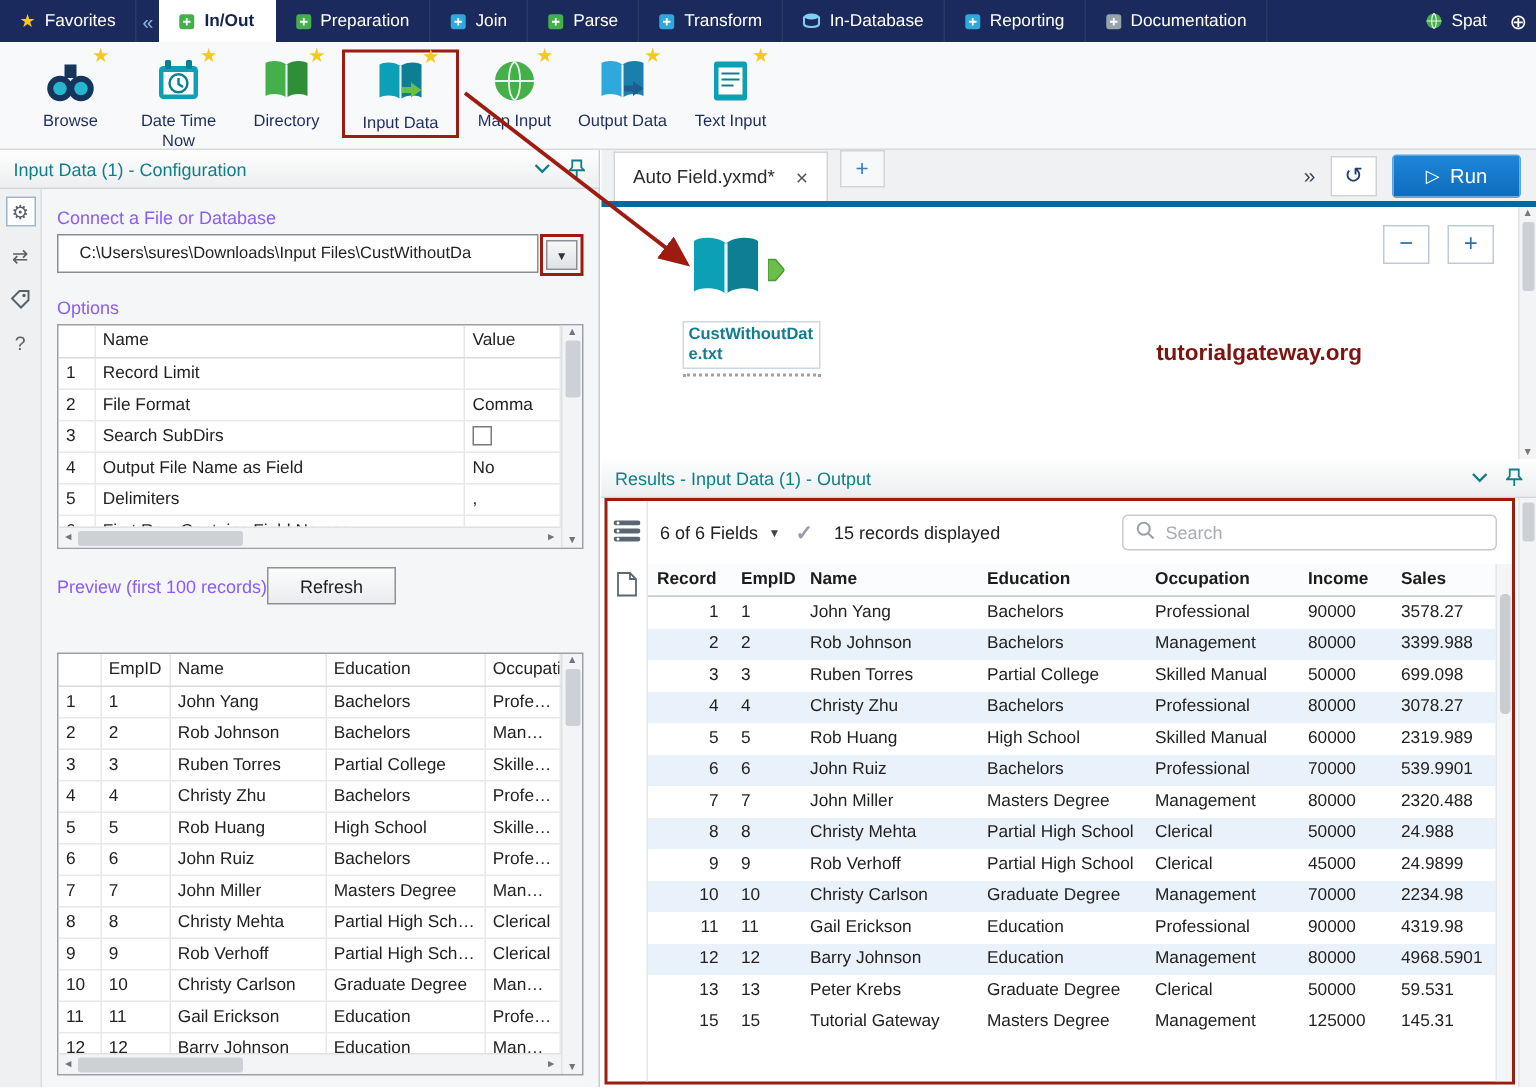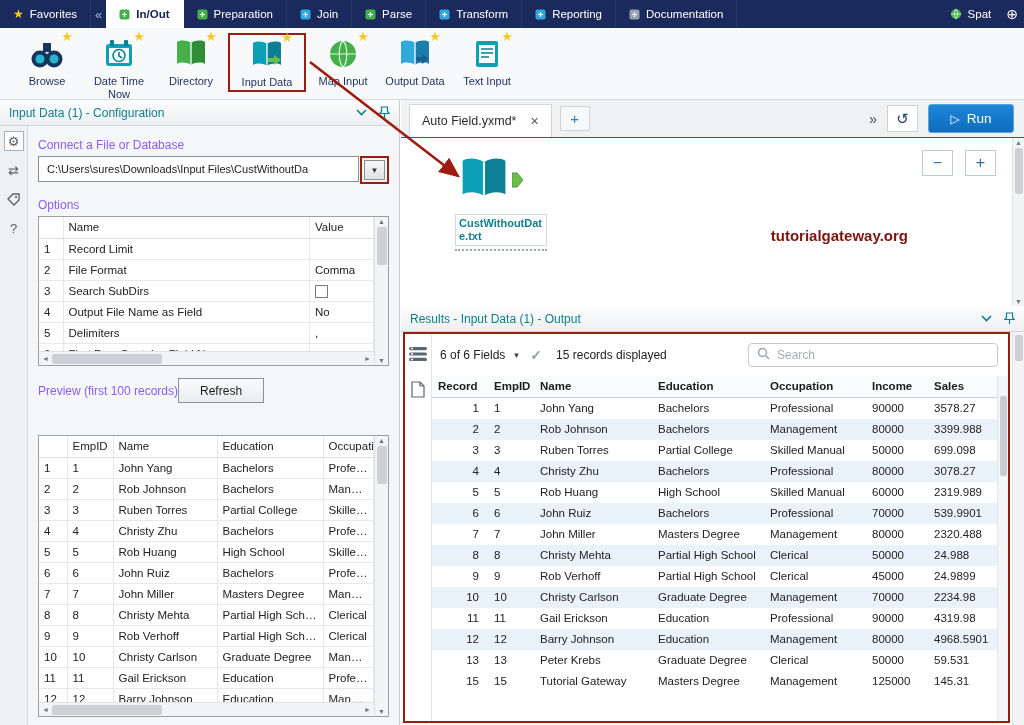--- a/index.html
+++ b/index.html
@@ -32,41 +32,41 @@
 
   
   .config{position:absolute;top:100px;left:0;width:400px;height:625px;background:#f5f6f7;border-right:1px solid #c9ccd0}
   .cbody{display:flex;height:599px}
   .strip{width:28px;background:#eef0f2;border-right:1px solid #dadde0;display:flex;flex-direction:column;align-items:center;padding-top:5px;gap:9px;color:#5a6068}
   .sicon{width:20px;height:20px;display:flex;align-items:center;justify-content:center;font-size:13px}
   .sicon.sel{background:#fff;border:1px solid #9fb4c8}
   .ccontent{flex:1;padding:12px 10px 0 10px;min-width:0}
   .slabel{font-size:12px;color:#8b5cf6;margin-bottom:4px}
   .frow{display:flex;align-items:stretch;margin-bottom:14px}
-  .finput{flex:1;height:26px;border:1px solid #898e93;font-size:11px;padding:0 8px;color:#222;min-width:0;font-family:inherit;background:#fff}
+  .finput{flex:1;height:26px;border:1px solid #898e93;font-size:11px;padding:0 14px;color:#222;min-width:0;font-family:inherit;background:#fff}
   .ddwrap{border:2px solid #9e1b10;padding:2px;display:flex;align-items:center;margin-left:1px}
   .ddbtn{width:21px;height:20px;border:1px solid #898e93;background:linear-gradient(#f7f7f7,#dfe2e5);display:flex;align-items:center;justify-content:center;font-size:8px;color:#333}
   .optbox{border:1px solid #9aa0a6;background:#fff;height:150px;position:relative;overflow:hidden;margin-bottom:12px}
   .gridtbl{width:calc(100% - 14px);border-collapse:collapse;table-layout:fixed;font-size:11.5px}
   .gridtbl th{font-weight:normal;text-align:left;padding:2px 5px;height:21px;line-height:16px;border-bottom:1px solid #d7dadd;border-right:1px solid #e6e8ea;white-space:nowrap;overflow:hidden}
   .gridtbl td{padding:2px 5px;height:21px;line-height:16px;border-bottom:1px solid #e6e8ea;border-right:1px solid #e6e8ea;white-space:nowrap;overflow:hidden;text-overflow:ellipsis}
   .cbx{display:inline-block;width:13px;height:13px;border:1px solid #767b80;background:#fff;vertical-align:middle}
   .vs{position:absolute;top:0;right:0;bottom:0;width:14px;background:#f3f4f5;border-left:1px solid #dfe2e5;display:flex;flex-direction:column;align-items:center;padding:1px 0;color:#70767c;font-size:7px}
   .vthumb{width:10px;height:38px;background:#cdd1d5;border-radius:2px;margin-top:2px}
   .vs .dn{margin-top:auto}
   .hs{position:absolute;left:0;right:14px;bottom:0;height:14px;background:#f3f4f5;border-top:1px solid #dfe2e5;display:flex;align-items:center;padding:0 3px;color:#70767c;font-size:7px}
   .hthumb{height:10px;width:110px;background:#cdd1d5;border-radius:2px;margin:0 3px}
   .hs .flexsp{flex:1}
   .pvhead{display:flex;align-items:center;margin-bottom:32px}
   .refresh{width:86px;height:25px;border:1px solid #8d9297;background:linear-gradient(#fcfcfc,#e9ebee);font-size:12px;color:#1c1c1c;font-family:inherit}
   .prevbox{border:1px solid #9aa0a6;background:#fff;height:282px;position:relative;overflow:hidden}
 
   
   .main{position:absolute;left:401px;top:100px;right:0;bottom:0;background:#fff}
-  .tabbar{height:38px;background:#eff1f3;border-bottom:1px solid #0369a1;display:flex;align-items:center;padding:0 10px 0 8px}
+  .tabbar{height:38px;background:#eff1f3;border-bottom:4px solid #0369a1;display:flex;padding:0 10px 0 8px}
   .doctab{align-self:flex-end;height:33px;background:#fff;border:1px solid #d2d5d8;border-bottom:none;display:flex;align-items:center;gap:14px;padding:0 12px;font-size:12.5px;color:#2b2b2b}
   .doctab .close{font-size:14px;color:#555}
   .plusbtn{width:30px;height:25px;margin-left:8px;background:#f7f8f9;border:1px solid #d2d5d8;color:#3a7abf;font-size:15px;display:flex;align-items:center;justify-content:center}
   .tright{margin-left:auto;display:flex;align-items:center;gap:10px}
   .ovf{color:#3d4757;font-size:14px}
   .histbtn{width:31px;height:27px;border:1px solid #cfd3d7;background:#fff;display:flex;align-items:center;justify-content:center;font-size:15px;color:#23406b}
   .runbtn{width:86px;height:29px;border:1px solid #5aa4e0;border-radius:3px;background:linear-gradient(#1e86d9,#0e6cbd);color:#fff;display:flex;align-items:center;justify-content:center;gap:7px;font-size:13.5px}
   .runbtn .rg{font-size:12px}
 
   .canvas{position:absolute;top:38px;left:0;right:12px;height:168px;background:#fff;overflow:hidden}
@@ -158,20 +158,29 @@
         <span data-name="ribbon-tab-label">Parse</span>
       </div>
       <div class="rtab" data-name="ribbon-tab-transform">
         <span data-name="transform-icon" style="display:flex;align-items:center">
           <svg width="11" height="11" viewBox="0 0 11 11">
             <rect x="0.5" y="0.5" width="10" height="10" rx="2" fill="#2fa8dc"></rect>
             <path d="M3 5.5h5M5.5 3v5" stroke="#fff" stroke-width="1.2"></path>
           </svg>
         </span>
         <span data-name="ribbon-tab-label">Transform</span>
+      </div>
+      <div class="rtab" data-name="ribbon-tab-in-database">
+        <span data-name="indatabase-icon" style="display:flex;align-items:center">
+          <svg width="12" height="12" viewBox="0 0 12 12">
+            <ellipse cx="6" cy="3" rx="5" ry="2" fill="#7fd0f0"></ellipse>
+            <path d="M1 3v5c0 1.1 2.2 2 5 2s5-.9 5-2V3" fill="none" stroke="#7fd0f0" stroke-width="1.4"></path>
+          </svg>
+        </span>
+        <span data-name="ribbon-tab-label">In-Database</span>
       </div>
       <div class="rtab" data-name="ribbon-tab-reporting">
         <span data-name="reporting-icon" style="display:flex;align-items:center">
           <svg width="11" height="11" viewBox="0 0 11 11">
             <rect x="0.5" y="0.5" width="10" height="10" rx="2" fill="#2fa8dc"></rect>
             <path d="M3 5.5h5M5.5 3v5" stroke="#fff" stroke-width="1.2"></path>
           </svg>
         </span>
         <span data-name="ribbon-tab-label">Reporting</span>
       </div>

